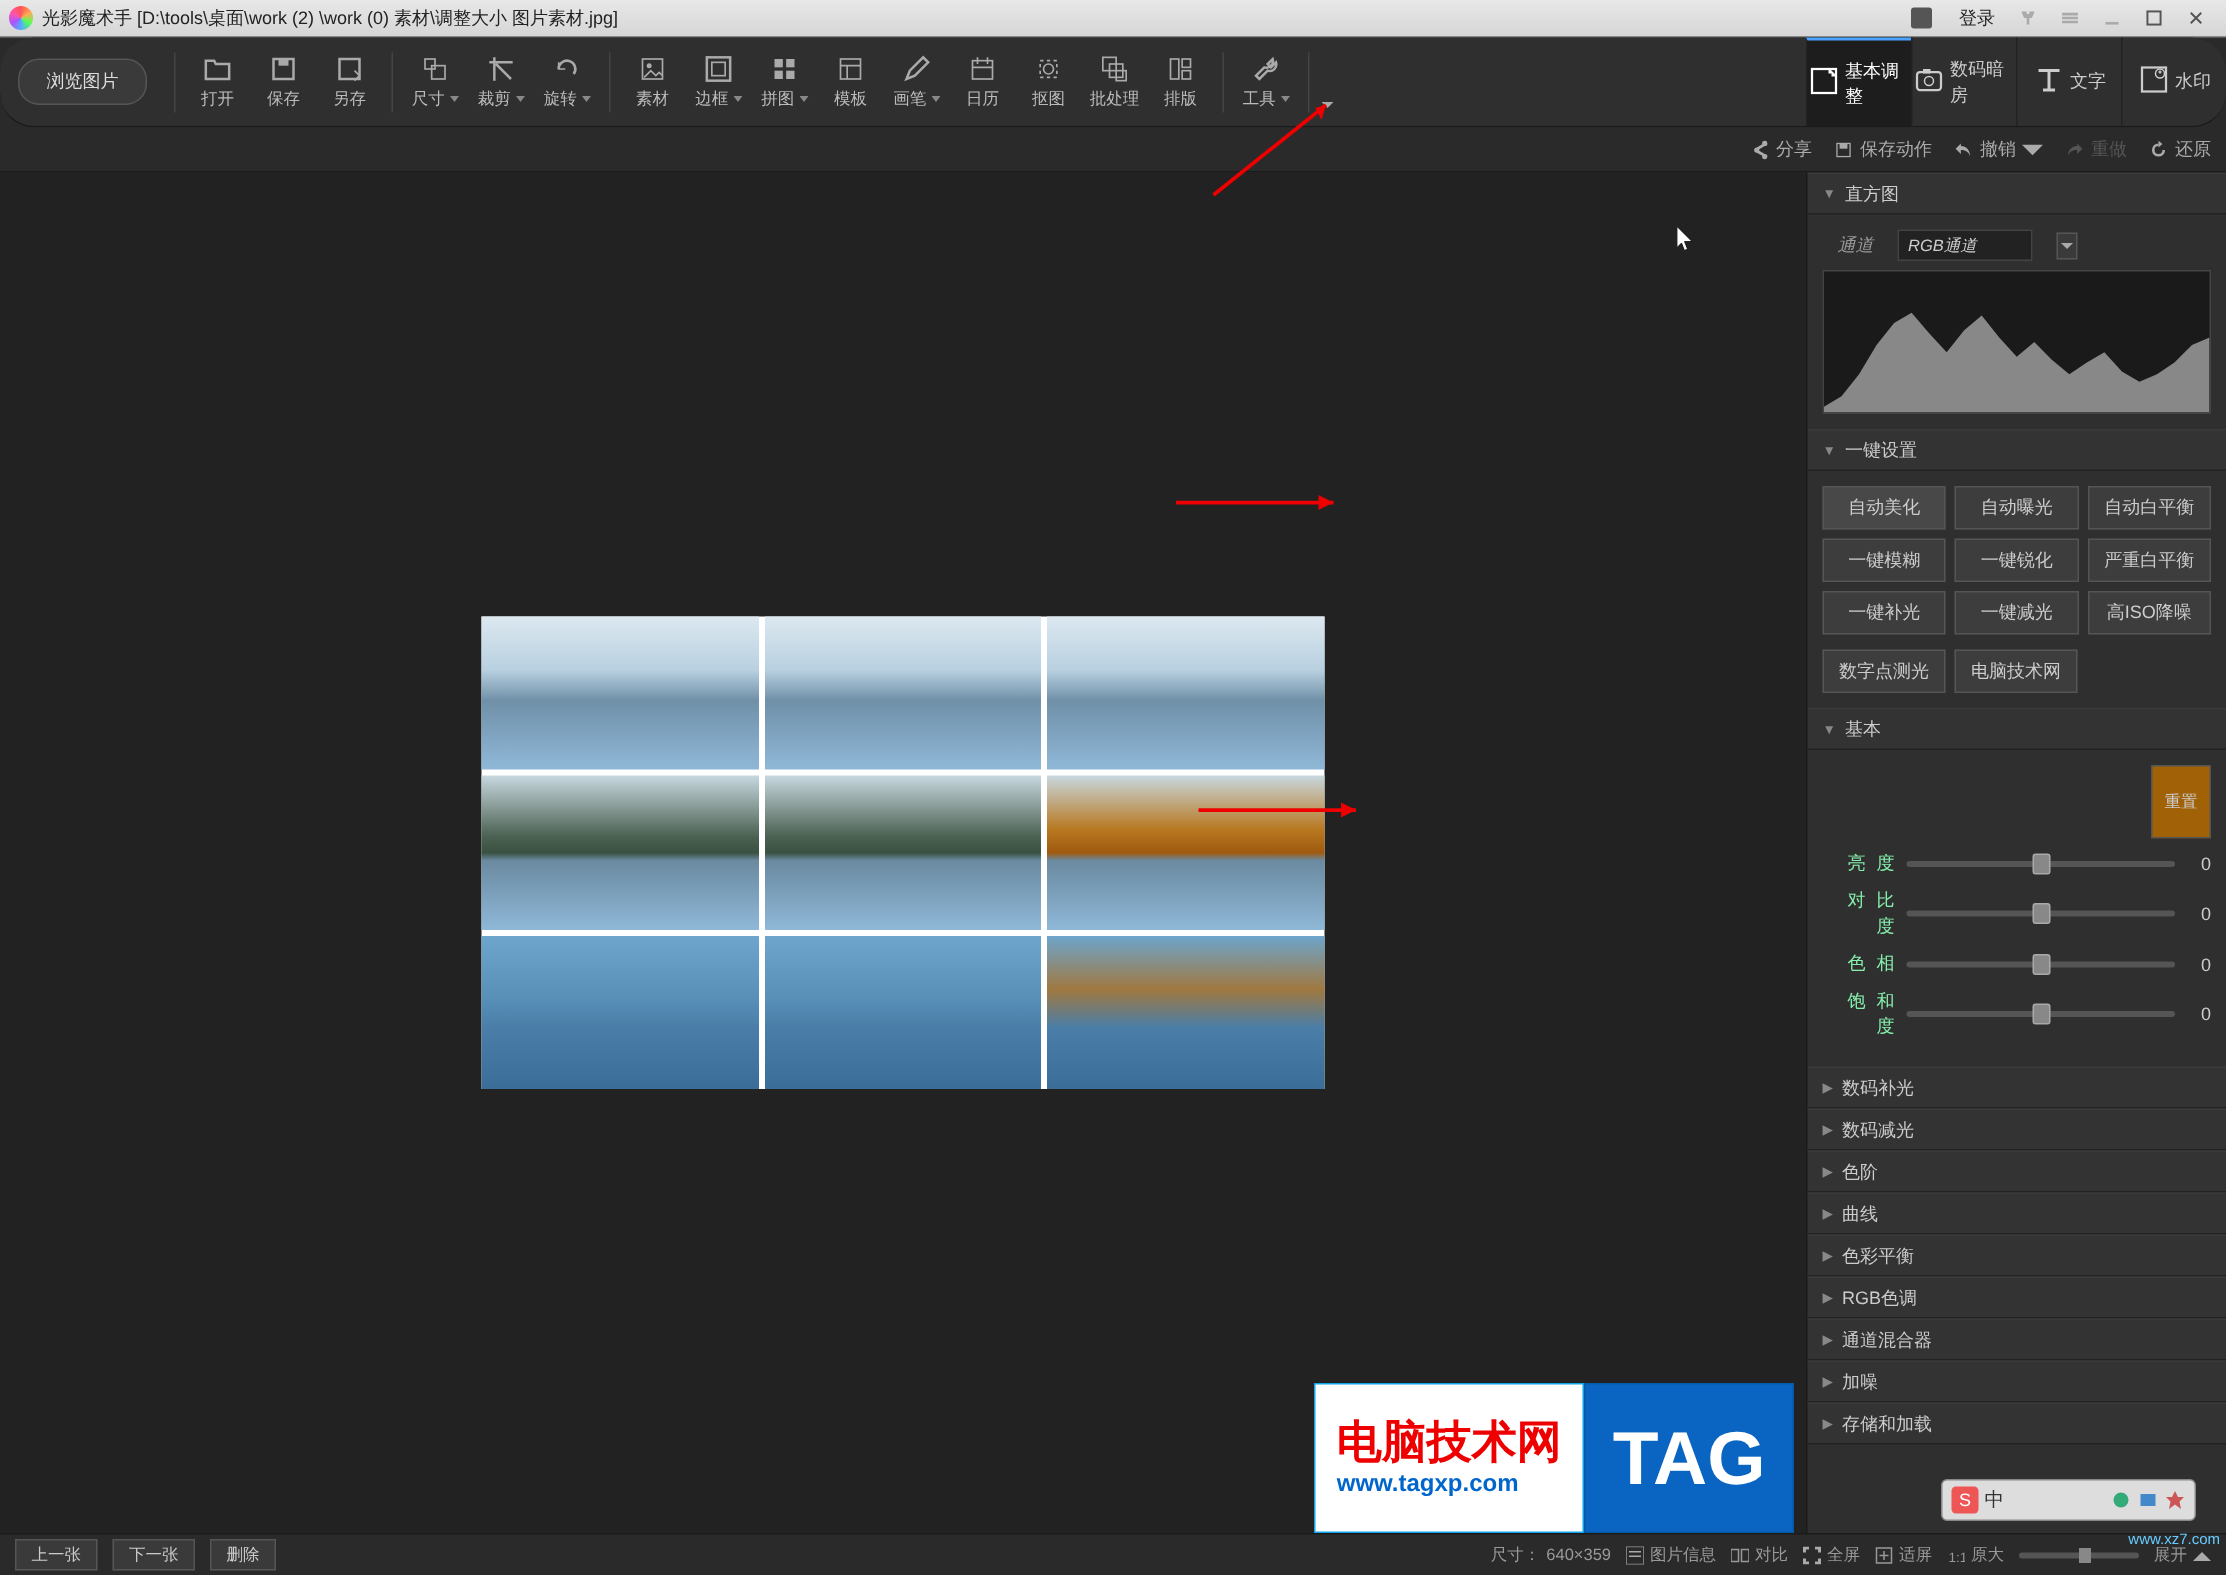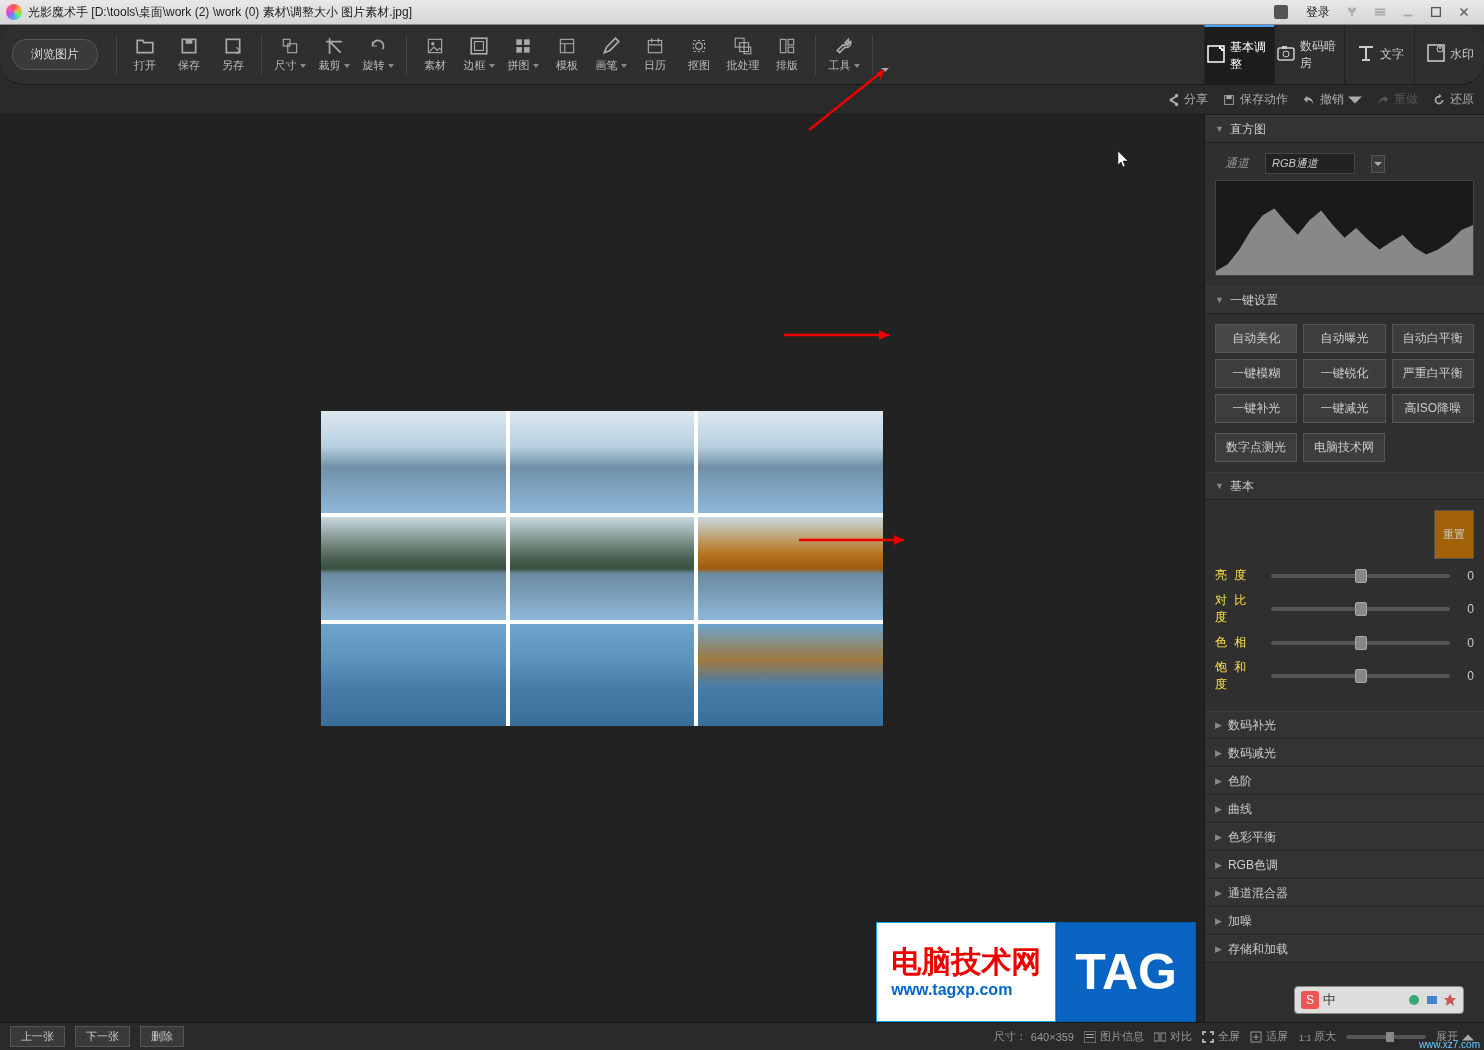--- a/index.html
+++ b/index.html
@@ -69,31 +69,31 @@
 
 .histogram { height: 96px; background: #1a1a1a; border: 1px solid #444; margin-top: 4px; position:relative;}
 .histo-svg { width:100%; height:100%;}
 
 .btn-grid { display: grid; grid-template-columns: repeat(3, 1fr); gap: 6px; }
 .pbtn { background: #3d3d3d; border: 1px solid #555; color: #ccc; padding: 5px 0; text-align: center; cursor: pointer; font-size: 12px; }
 .pbtn.hl { background: #484848; }
 .reset { float:right; background:#a16207; border:1px solid #555; padding:16px 8px; cursor:pointer; color:#ccc; font-size:11px;}
 
 .slider-row { display:flex; align-items:center; gap:6px; margin:8px 0;}
-.slider-row .sl { flex:0 0 50px; color:#fde047; letter-spacing:2px; font-size:12px;}
+.slider-row .sl { flex:0 0 50px; color:#86efac; letter-spacing:2px; font-size:12px;text-align:right;}
 .slider-track { flex:1; height:4px; background:#555; border-radius:2px; position:relative;}
 .slider-thumb { position:absolute; top:-5px; width:12px; height:14px; background:#888; border:1px solid #aaa; border-radius:2px; transform:translateX(-50%); cursor:pointer;}
 .slider-val { width:18px; text-align:right; color:#ccc;}
 
 
 .tag-overlay { position:absolute; bottom:28px; right:288px; display:flex; height:100px;}
 .tag-red { background:#fff; color:#e00; font-weight:bold; font-size:30px; padding:8px 14px; display:flex; flex-direction:column; justify-content:center; line-height:1.2; border:1px solid #0ea5e9;}
 .tag-red .url { font-size:16px; color:#06c;}
 .tag-blue { background:#0a65c2; color:#fff; font-weight:900; font-size:50px; display:flex; align-items:center; padding:0 18px; border:1px solid #055aa8;}
-.wm-corner { position:absolute; bottom:0; right:4px; font-size:10px; color:#6cf;}
+.wm-corner { position:absolute; bottom:18px; right:4px; font-size:10px; color:#6cf;}
 .ime-badge { position:absolute; bottom:36px; right:20px; width:170px; height:28px; background:#ddd; border:1px solid #888; border-radius:4px; display:flex; align-items:center; padding:0 6px; gap:4px;}
 .ime-badge .sq { width:18px; height:18px; background:#e55; border-radius:3px; display:flex; align-items:center; justify-content:center; color:#fff; font-size:12px;}
 .ime-badge .cn { color:#333; font-size:13px; }
 
 
 .bottombar { height: 28px; background: #2a2a2a; border-top:1px solid #1a1a1a; display:flex; align-items:center; padding:0 10px; gap:10px;}
 .navbtn { padding:2px 10px; background:#3a3a3a; border:1px solid #555; color:#ccc; cursor:pointer; font-size:11px;}
 .bottombar .spacer { flex:1;}
 .status-item { display:flex; align-items:center; gap:4px; color:#999; font-size:11px;}
 .status-item svg { width:12px; height:12px;}

